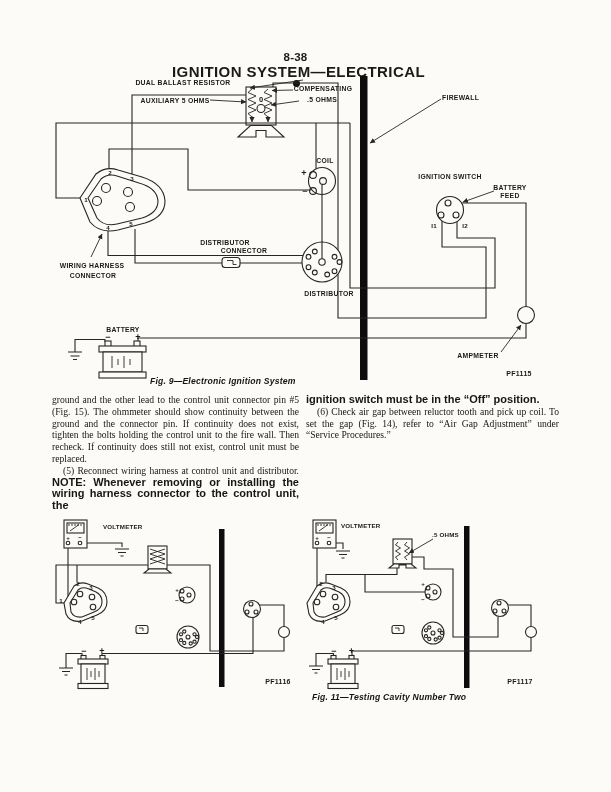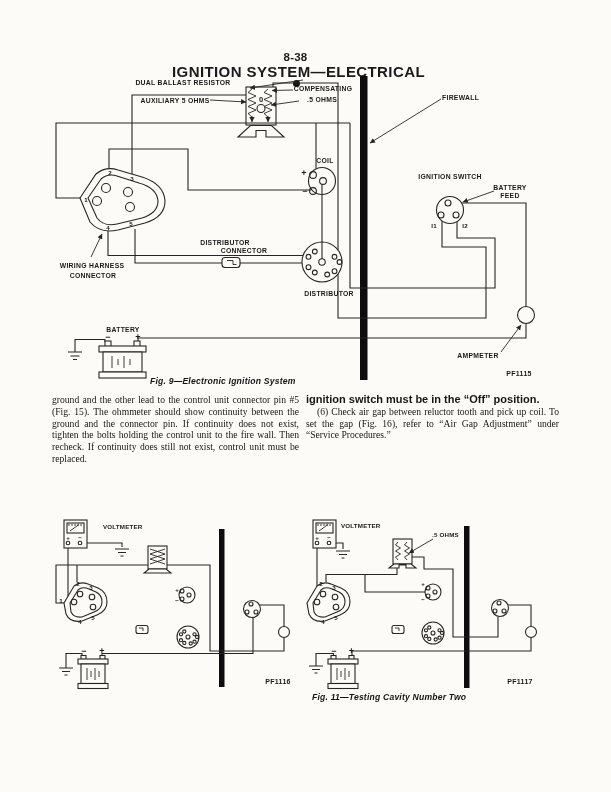--- a/index.html
+++ b/index.html
@@ -176,24 +176,25 @@
     <text class="pn" x="110" y="175">2</text>
     <text class="pn" x="132" y="181">3</text>
     <text class="pn" x="108" y="230">4</text>
     <text class="pn" x="131" y="226">5</text>
   </svg>
 
   <div class="cap" style="left:150px;top:376px;width:290px">Fig. 9—Electronic Ignition System</div>
 
   <div class="col" style="left:52px;width:247px">
     <p>ground and the other lead to the control unit connector pin #5 (Fig. 15). The ohmmeter should show continuity between the ground and the connector pin. If continuity does not exist, tighten the bolts holding the control unit to the fire wall. Then recheck. If continuity does still not exist, control unit must be replaced.</p>
+    <p class="ind"><span>(5) Reconnect wiring harness at control unit and distributor. </span><span class="bs">NOTE: Whenever removing or installing the wiring harness connector to the control unit, the</span></p>
   </div>
   <div class="col" style="left:306px;width:253px">
     <p><span class="bs">ignition switch must be in the “Off” position.</span></p>
-    <p class="ind">(6) Check air gap between reluctor tooth and pick up coil. To set the gap (Fig. 16), refer to “Air Gap Adjustment” under “Service Procedures.”</p>
+    <p class="ind">(6) Check air gap between reluctor tooth and pick up coil. To set the gap (Fig. 14), refer to “Air Gap Adjustment” under “Service Procedures.”</p>
   </div>
 
   <svg style="left:0;top:512px" width="306" height="180" viewBox="0 512 306 180">
     <rect class="fw" x="219" y="529" width="5.5" height="158"></rect>
 
     <g class="w">
       <path d="M81,543 H122 V547"></path>
       <path d="M115,549 H129 M118,552.5 H126 M120.5,556 H123.5"></path>
       <path d="M68,546 V597"></path>
       <path d="M64,603 H56 V565 H210 V651 H284 V637"></path>

